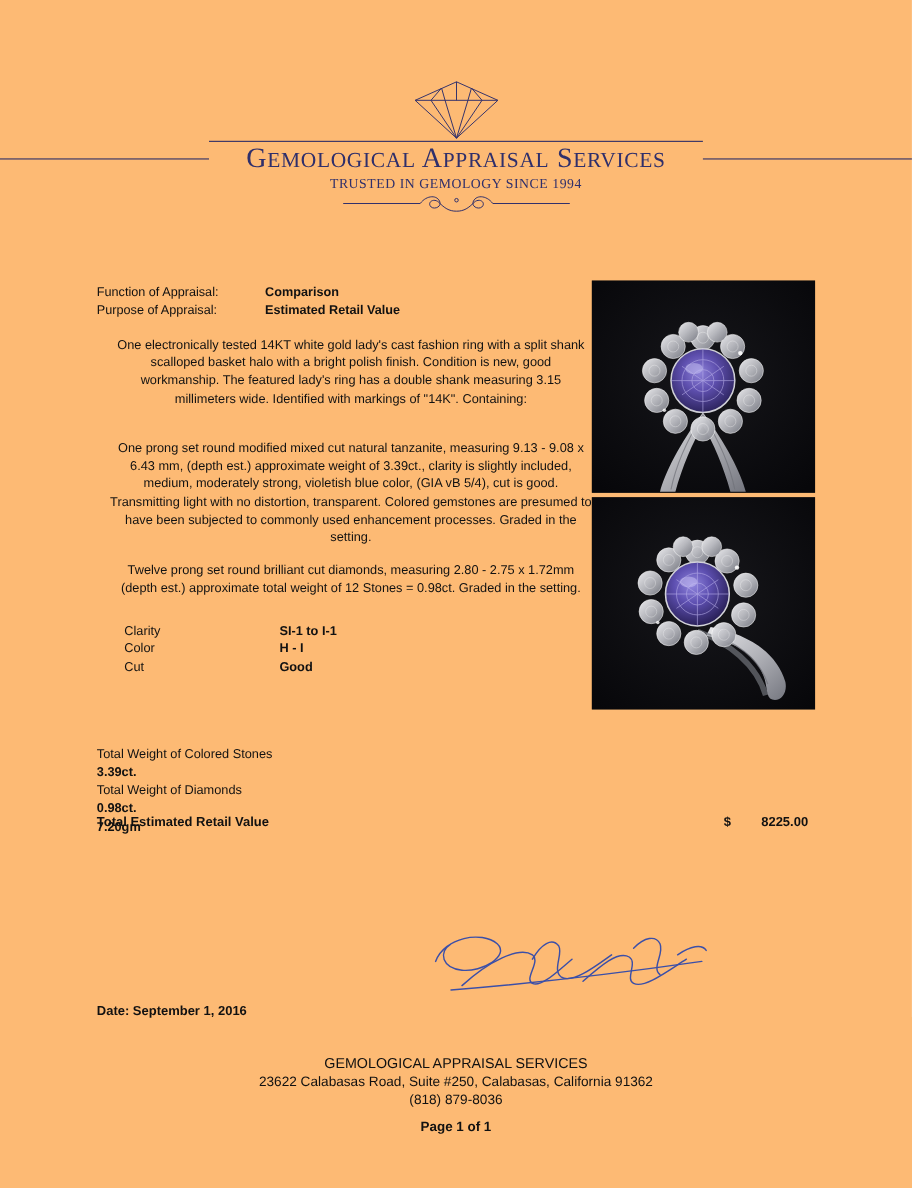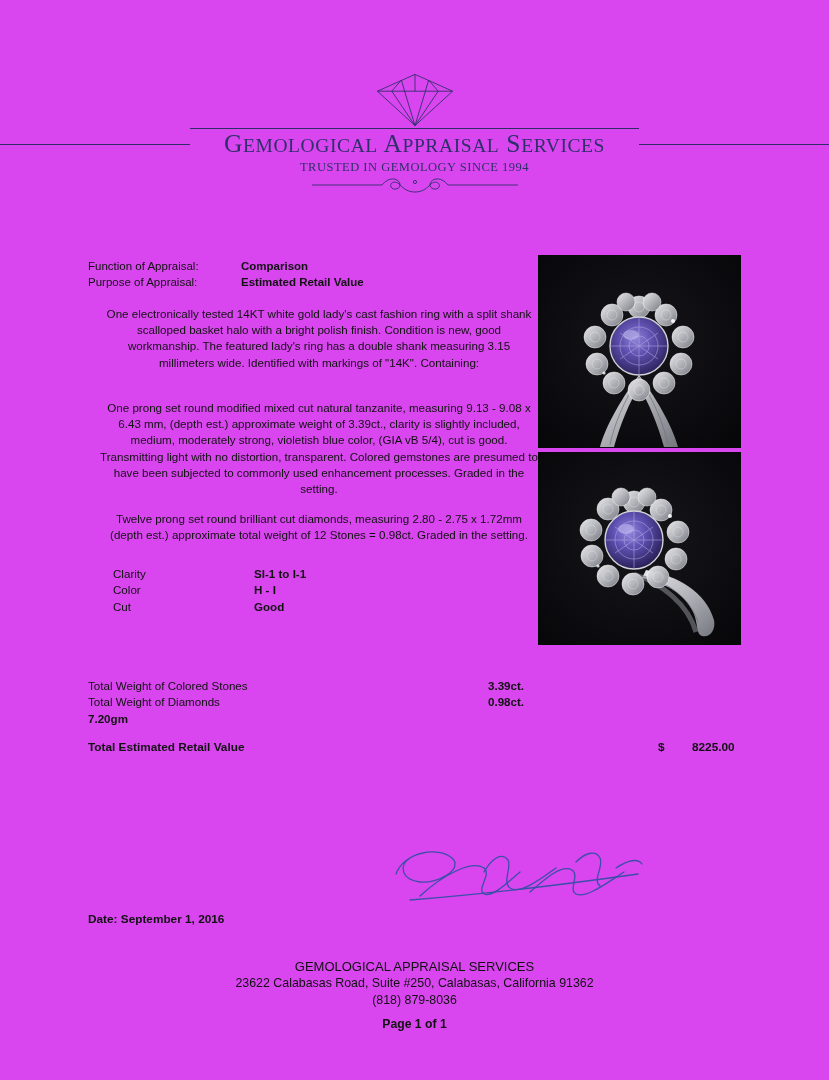--- a/index.html
+++ b/index.html
@@ -14,21 +14,21 @@
     font-family: "Liberation Sans", sans-serif;
     color: #111111;
     overflow: hidden;
   }
 
   .page {
     position: absolute;
     left: 0; top: 0;
     width: 829px;
     height: 1080px;
-    background: #d946ef;
+    background: #fdba74;
   }
 
   
   .letterhead {
     position: absolute;
     left: 0;
     top: 72px;
     width: 829px;
     text-align: center;
   }
@@ -122,21 +122,21 @@
   .spec-table .v { font-weight: bold; }
 
   .totals {
     position: absolute;
     left: 88px;
     top: 678px;
     width: 460px;
     font-size: 11.6px;
     line-height: 16.4px;
   }
-  .totals .row { display: flex; }
+  .totals .row { display: flex; flex-direction: column; }
   .totals .t-label { width: 400px; }
   .totals .t-val { font-weight: bold; }
 
   .grand {
     position: absolute;
     left: 88px;
     top: 740px;
     width: 660px;
     font-size: 11.8px;
     font-weight: bold;

